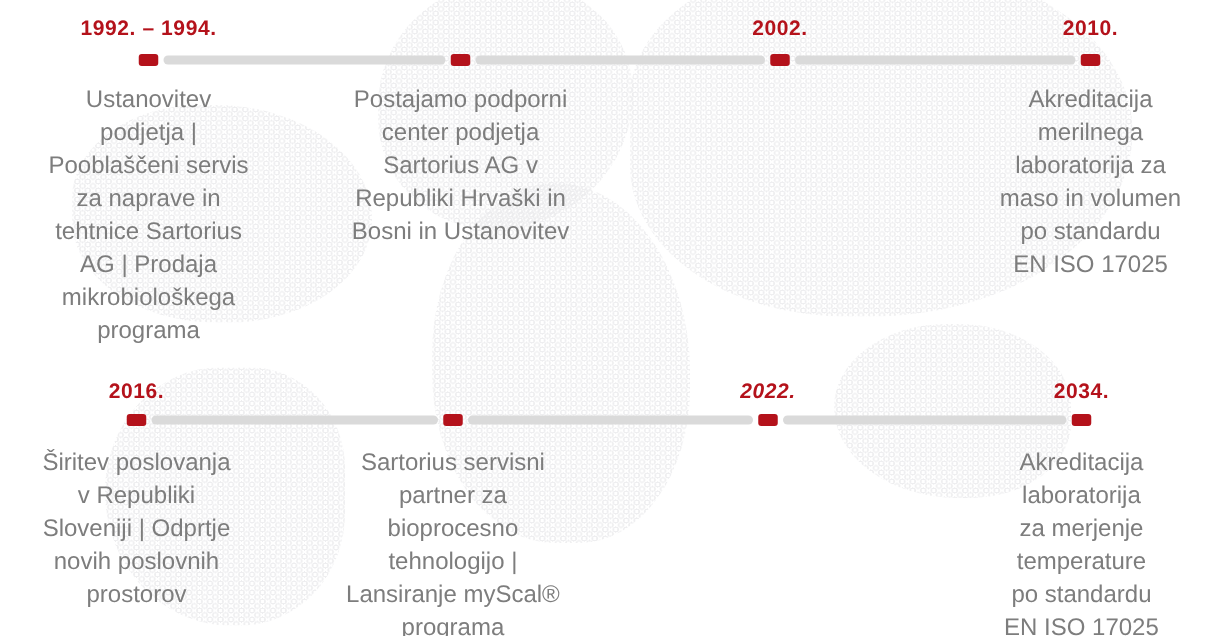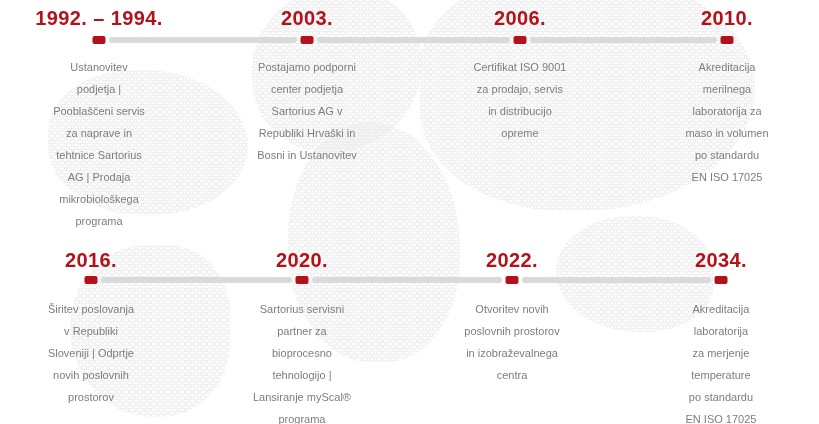--- a/index.html
+++ b/index.html
@@ -26,25 +26,25 @@
   .blob-sa        {left:70px;  top:245px; width:160px; height:172px; border-radius:55% 45% 50% 60%;}
   .blob-africa    {left:288px; top:122px; width:172px; height:240px; border-radius:50% 55% 45% 50%;}
   .blob-oceania   {left:556px; top:216px; width:158px; height:116px; border-radius:50% 50% 45% 55%;}
 
   .t-row{position:absolute;left:0;width:819px;height:212px;}
   .row-1{top:0;}
   .row-2{top:228px;}
 
   .col{position:absolute;transform:translateX(-50%);width:196px;text-align:center;}
   .year{
-    font-size:20px;font-weight:700;letter-spacing:.4px;
+    font-size:14px;font-weight:700;letter-spacing:.4px;
     color:#b4121b;line-height:22px;white-space:nowrap;
   }
   .desc{
-    font-size:11px;line-height:22px;color:#7d7d7d;
+    font-size:16px;line-height:22px;color:#7d7d7d;
     white-space:pre-line;margin:0 auto;
   }
   .row-1 .year-col{top:7px;}
   .row-1 .desc-col{top:56px;}
   .row-2 .year-col{top:21px;}
   .row-2 .desc-col{top:70px;}
 
   .track{position:absolute;left:0;width:819px;height:9px;}
   .row-1 .track{top:36px;}
   .row-2 .track{top:48px;}
@@ -59,44 +59,41 @@
   .row-1 .m1{left:12.09%;} .row-1 .m2{left:37.49%;} .row-1 .m3{left:63.49%;} .row-1 .m4{left:88.77%;}
   .row-1 .s1{left:calc(12.09% + 10px);width:calc(25.40% - 20px);}
   .row-1 .s2{left:calc(37.49% + 10px);width:calc(26.00% - 20px);}
   .row-1 .s3{left:calc(63.49% + 10px);width:calc(25.28% - 20px);}
   .row-1 .c1{left:12.09%;} .row-1 .c2{left:37.49%;} .row-1 .c3{left:63.49%;} .row-1 .c4{left:88.77%;}
   
   .row-2 .m1{left:11.11%;} .row-2 .m2{left:36.87%;} .row-2 .m3{left:62.52%;} .row-2 .m4{left:88.03%;}
   .row-2 .s1{left:calc(11.11% + 10px);width:calc(25.76% - 20px);}
   .row-2 .s2{left:calc(36.87% + 10px);width:calc(25.65% - 20px);}
   .row-2 .s3{left:calc(62.52% + 10px);width:calc(25.51% - 20px);}
-  .row-2 .c1{left:11.11%;} .row-2 .c2{left:36.87%;} .row-2 .c3{left:62.52%;} .row-2 .c4{left:88.03%;}
+  .row-2 .c1{left:11.11%;} .row-2 .c2{left:36.87%;} .row-2 .c3{left:62.52%;font-style:italic;} .row-2 .c4{left:88.03%;}
 </style>
 </head>
 <body>
 
 <div class="stage">
 
   <div class="dots blob-na"></div>
   <div class="dots blob-europe"></div>
   <div class="dots blob-asia"></div>
   <div class="dots blob-sa"></div>
   <div class="dots blob-africa"></div>
   <div class="dots blob-oceania"></div>
 
   <div class="t-row row-1">
 
     <div class="col year-col c1">
       <div class="year">1992. – 1994.</div>
     </div>
-    <div class="col year-col c2">
-      <div class="year">2003.</div>
-    </div>
     <div class="col year-col c3">
-      <div class="year">2006.</div>
+      <div class="year">2002.</div>
     </div>
     <div class="col year-col c4">
       <div class="year">2010.</div>
     </div>
 
     <div class="track">
       <div class="seg s1"></div>
       <div class="seg s2"></div>
       <div class="seg s3"></div>
       <div class="marker m1"></div>
@@ -115,43 +112,34 @@
 mikrobiološkega
 programa</div>
     </div>
     <div class="col desc-col c2">
       <div class="desc">Postajamo podporni
 center podjetja
 Sartorius AG v
 Republiki Hrvaški in
 Bosni in Ustanovitev</div>
     </div>
-    <div class="col desc-col c3">
-      <div class="desc">Certifikat ISO 9001
-za prodajo, servis
-in distribucijo
-opreme</div>
-    </div>
     <div class="col desc-col c4">
       <div class="desc">Akreditacija
 merilnega
 laboratorija za
 maso in volumen
 po standardu
 EN ISO 17025</div>
     </div>
   </div>
 
   <div class="t-row row-2">
 
     <div class="col year-col c1">
       <div class="year">2016.</div>
-    </div>
-    <div class="col year-col c2">
-      <div class="year">2020.</div>
     </div>
     <div class="col year-col c3">
       <div class="year">2022.</div>
     </div>
     <div class="col year-col c4">
       <div class="year">2034.</div>
     </div>
 
     <div class="track">
       <div class="seg s1"></div>
@@ -171,26 +159,20 @@
 prostorov</div>
     </div>
     <div class="col desc-col c2">
       <div class="desc">Sartorius servisni
 partner za
 bioprocesno
 tehnologijo |
 Lansiranje myScal®
 programa</div>
     </div>
-    <div class="col desc-col c3">
-      <div class="desc">Otvoritev novih
-poslovnih prostorov
-in izobraževalnega
-centra</div>
-    </div>
     <div class="col desc-col c4">
       <div class="desc">Akreditacija
 laboratorija
 za merjenje
 temperature
 po standardu
 EN ISO 17025</div>
     </div>
   </div>
 

